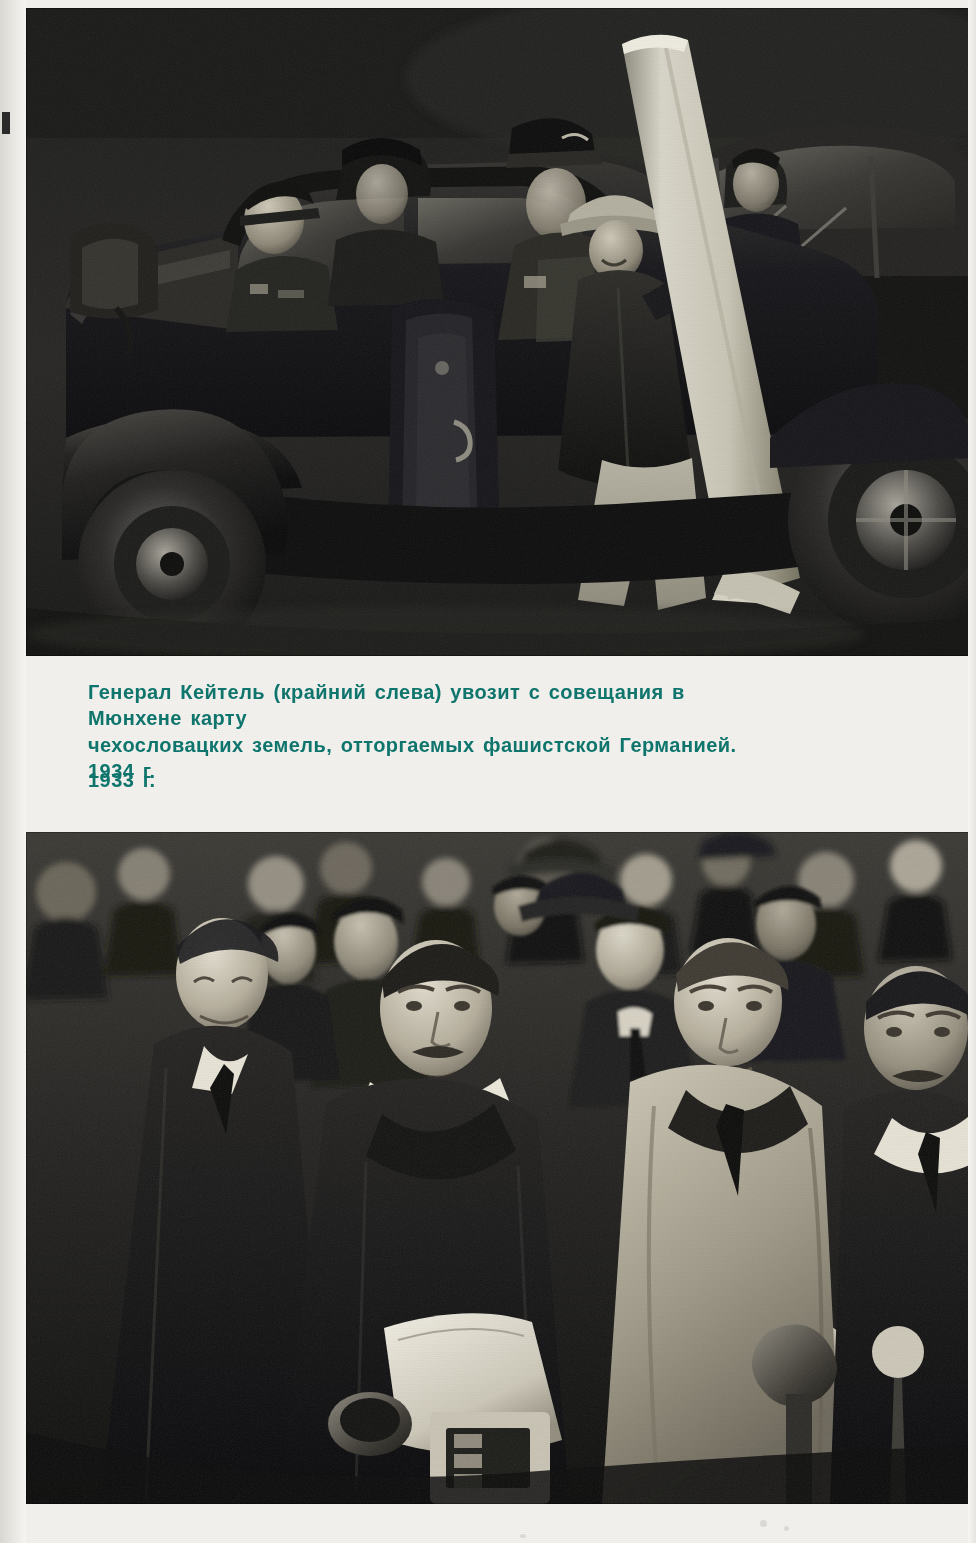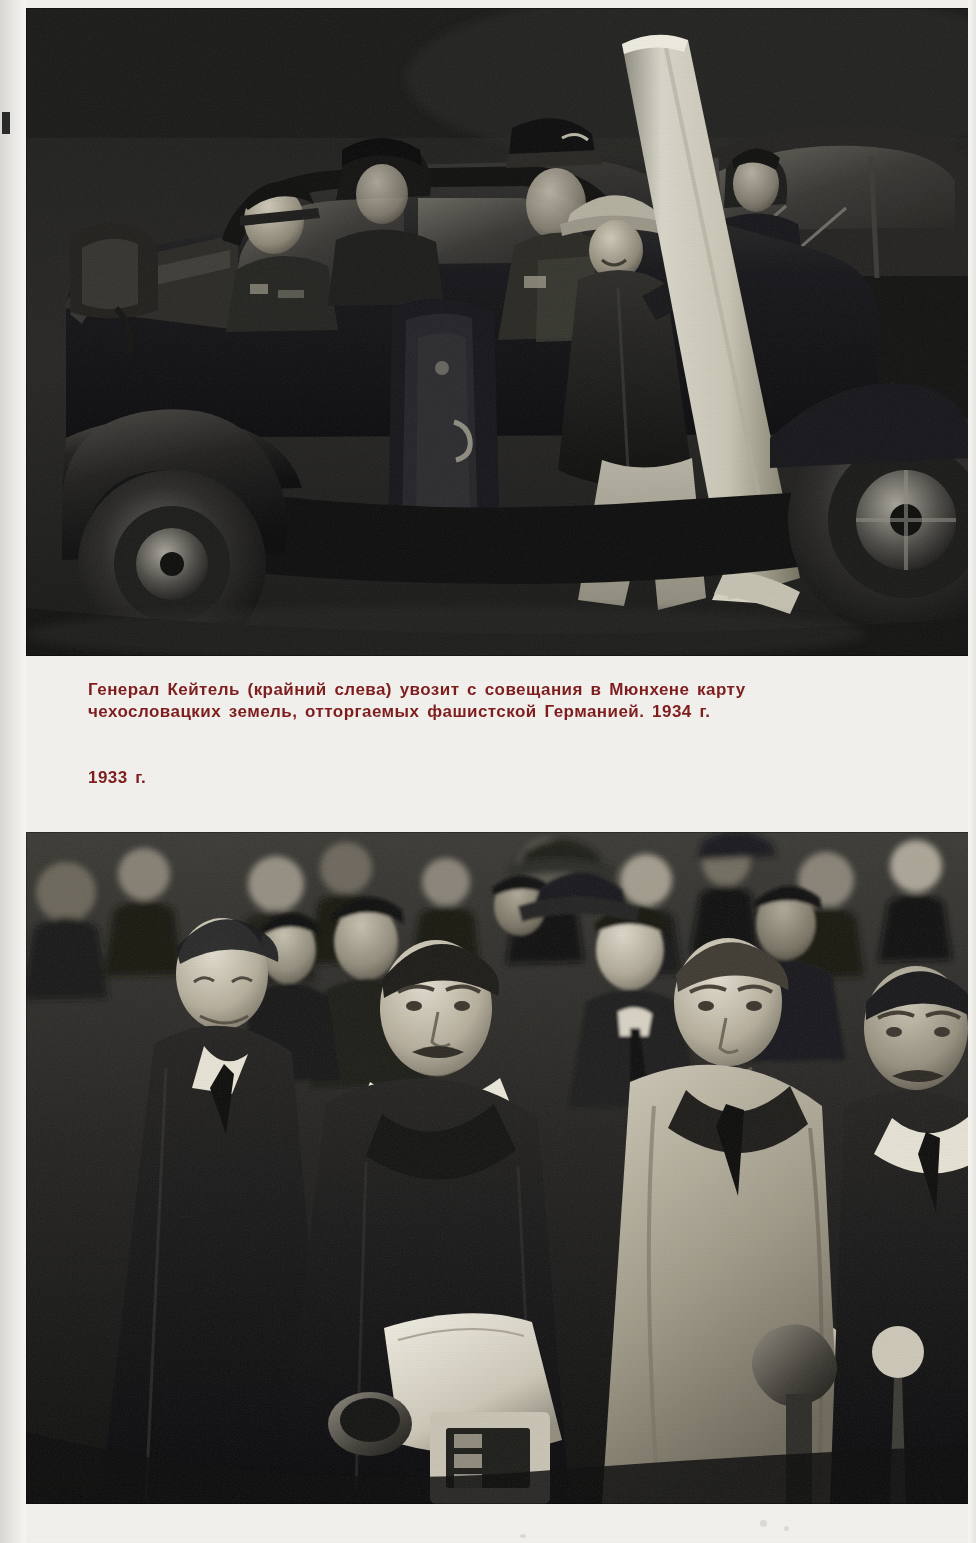--- a/index.html
+++ b/index.html
@@ -37,23 +37,23 @@
     top: 832px;
     width: 945px;
     height: 672px;
     overflow: hidden;
     background: #1c1c1c;
   }
 
   .caption {
     position: absolute;
     font-family: "Liberation Sans", sans-serif;
-    font-size: 17px;
+    font-size: 20px;
     font-weight: 700;
-    color: #7f1d1d;
+    color: #0f766e;
     letter-spacing: 0.45px;
     line-height: 1.32;
     word-spacing: 2.5px;
   }
   .caption-1 {
     left: 88px;
     top: 679px;
     width: 680px;
   }
   .caption-2 {

